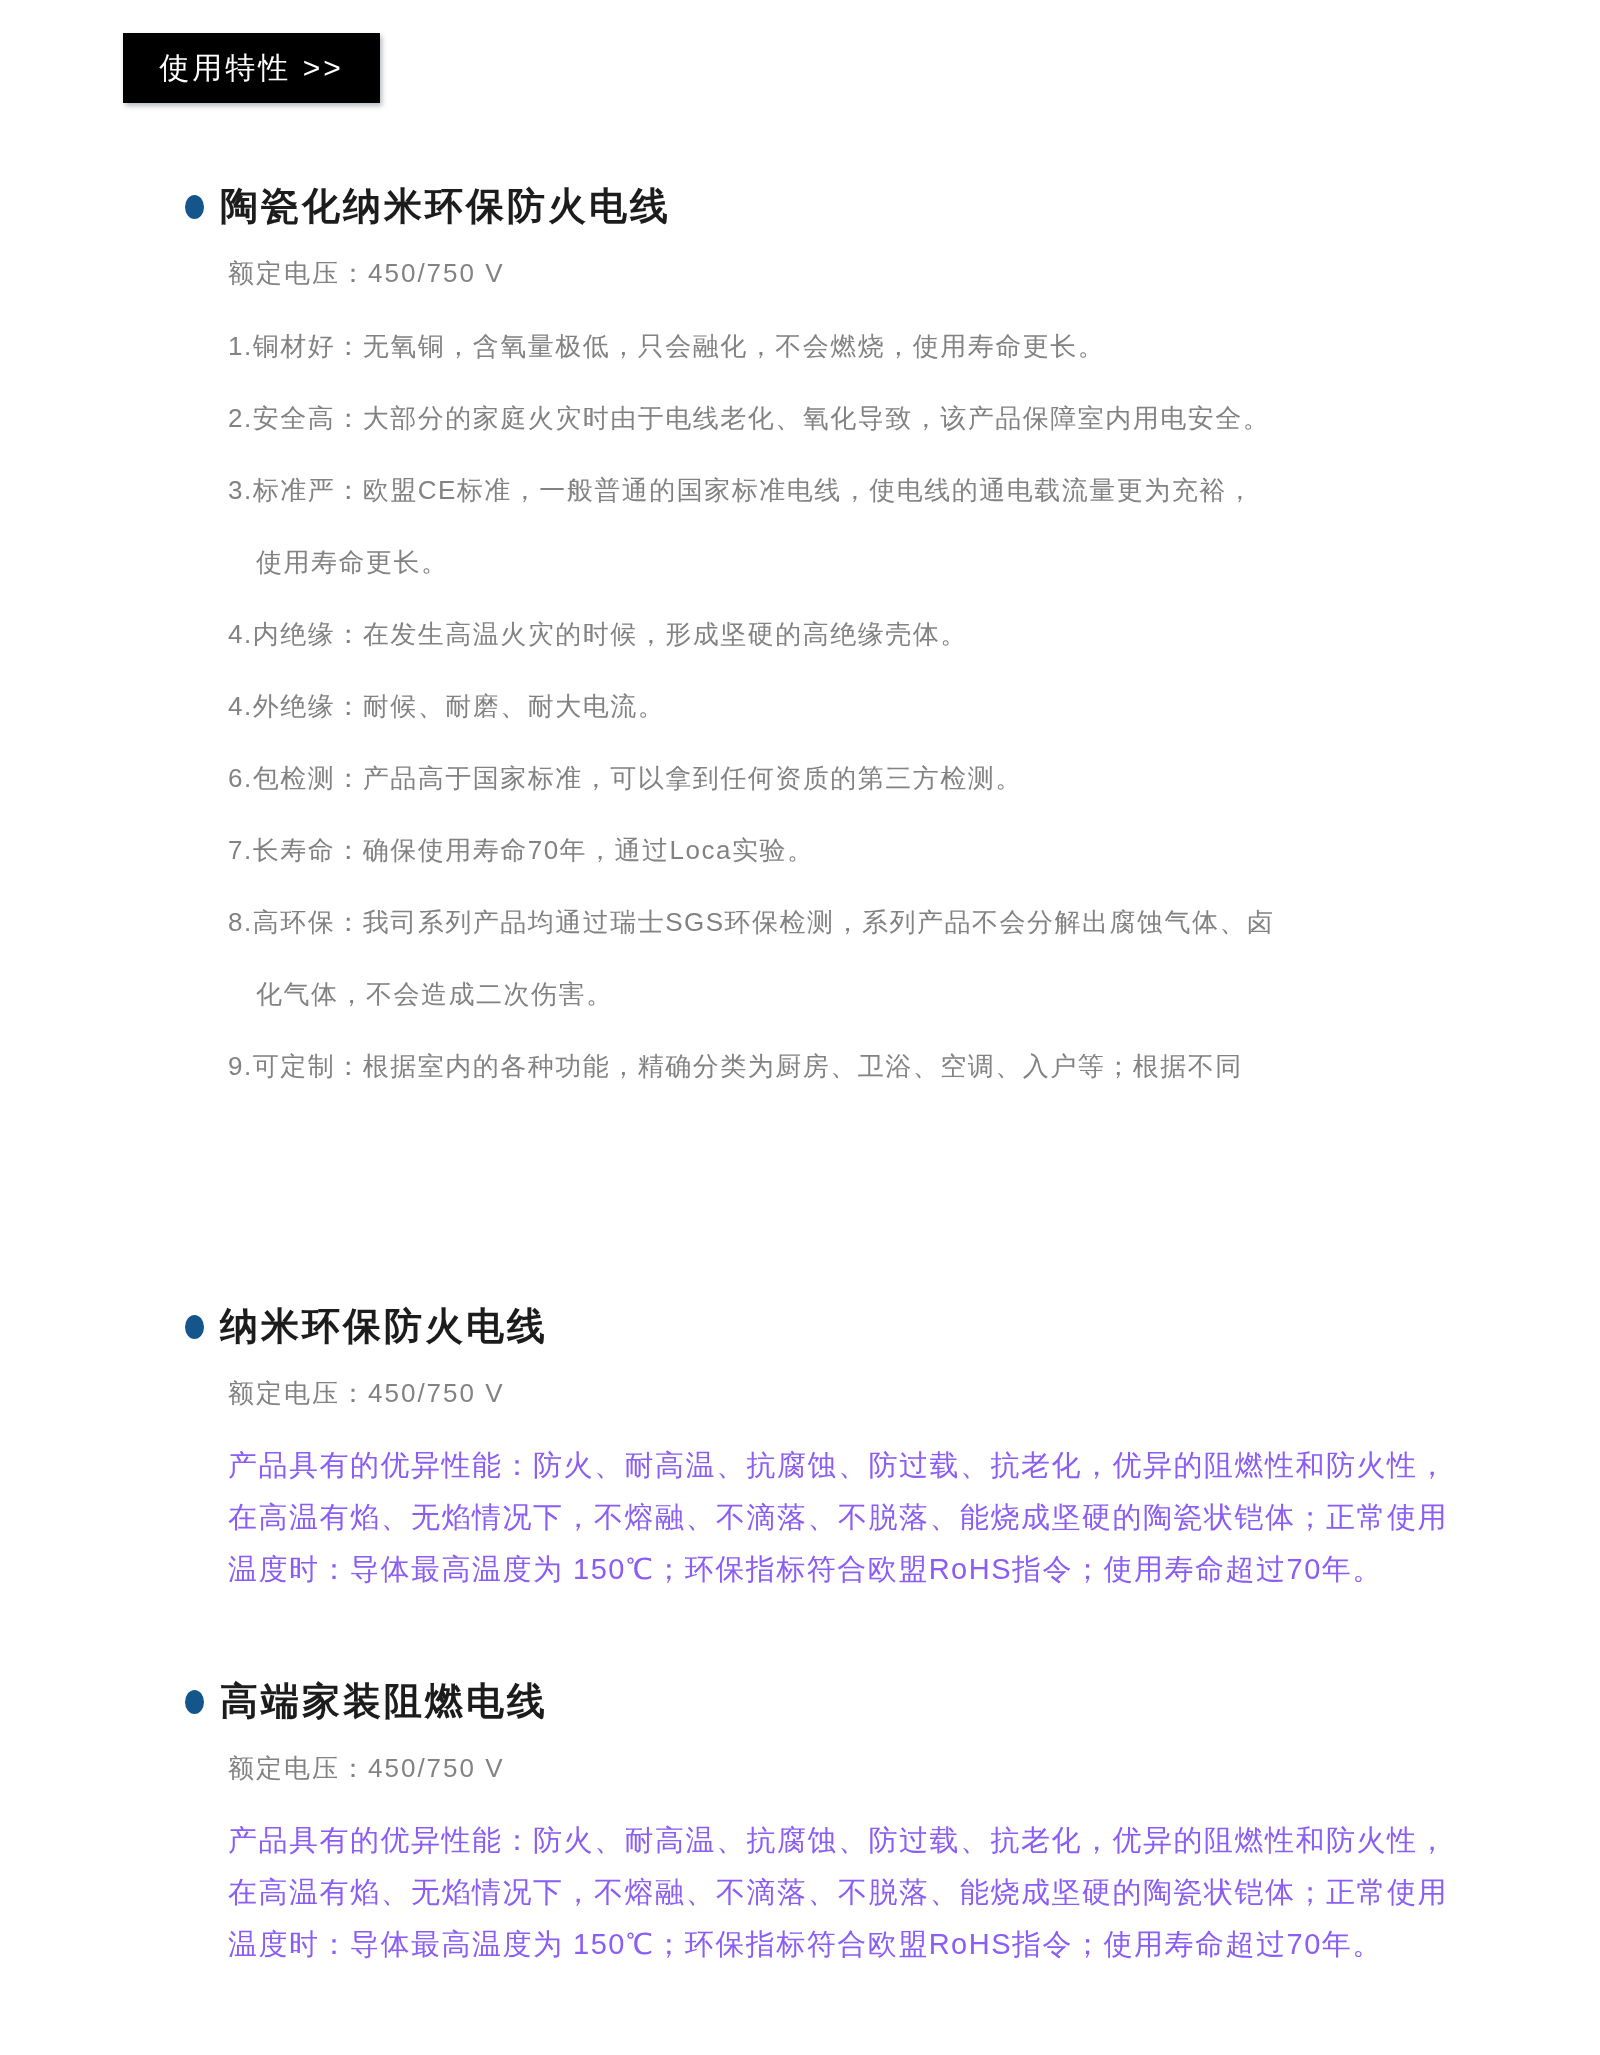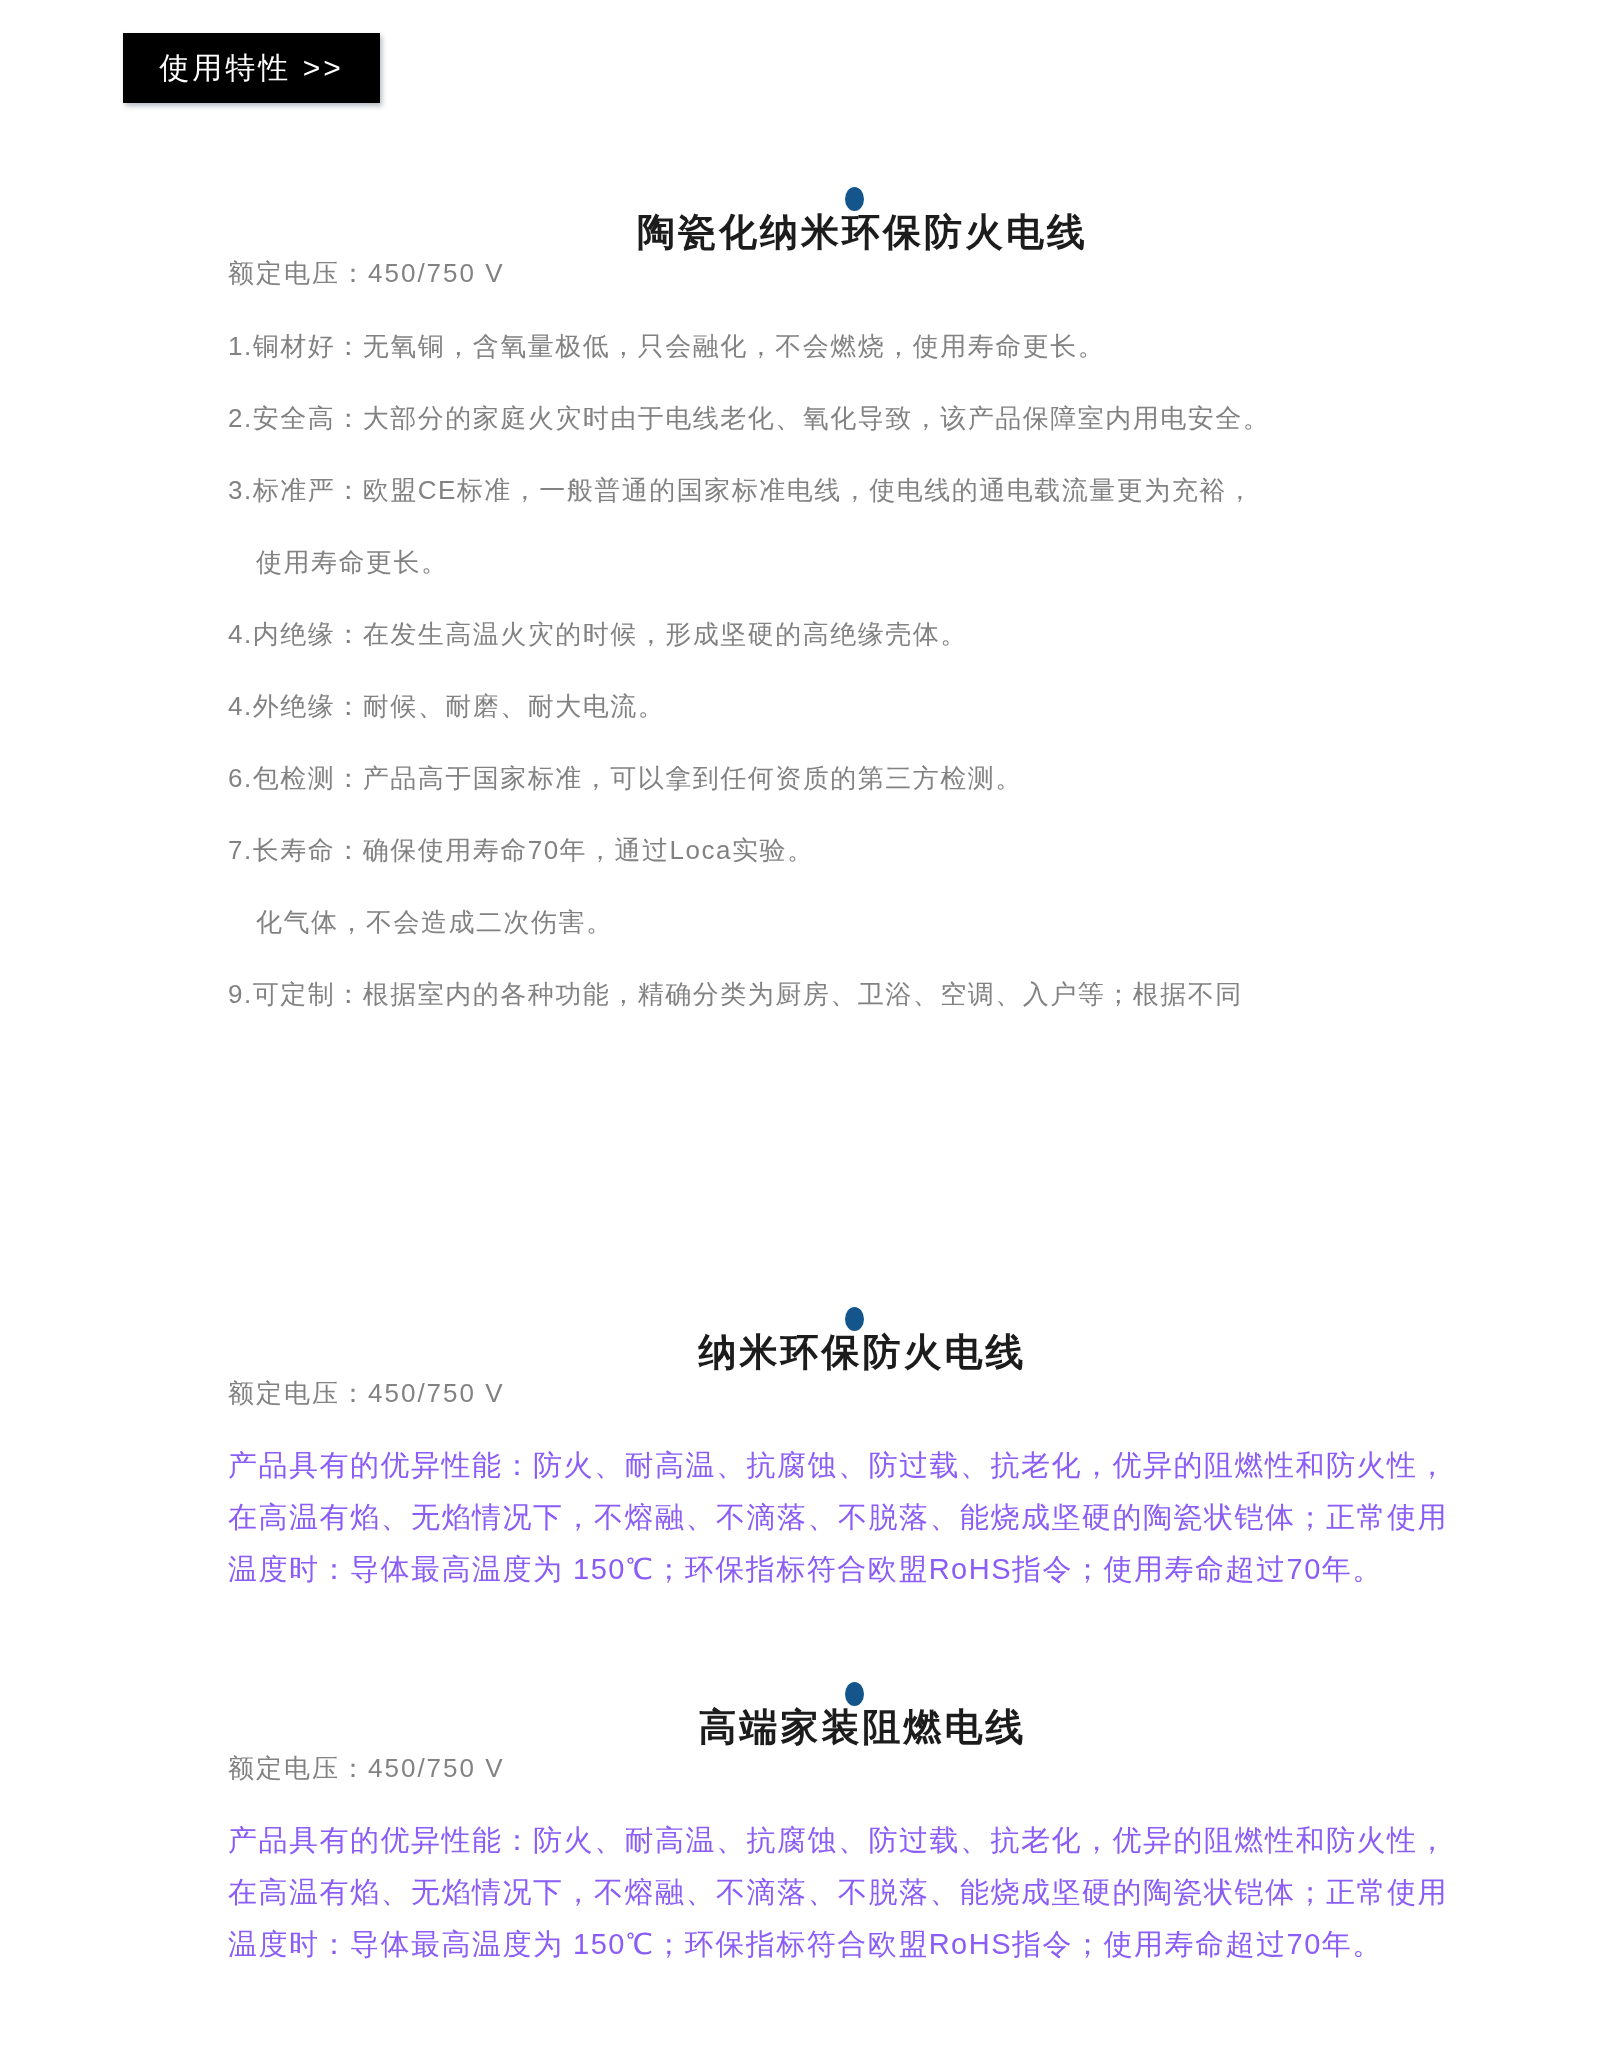--- a/index.html
+++ b/index.html
@@ -33,21 +33,20 @@
   .section { position: absolute; left: 185px; right: 60px; }
   .s1 { top: 185px; }
   .s2 { top: 1305px; }
   .s3 { top: 1680px; }
 
   .sec-header {
     display: flex;
     align-items: center;
     height: 42px;
     line-height: 42px;
-    flex-direction: column;
   }
   .bullet {
     flex: 0 0 auto;
     width: 19px;
     height: 24px;
     border-radius: 50%;
     background: #14568c;
     margin-right: 16px;
     margin-top: 2px;
   }
@@ -106,20 +105,21 @@
       <div class="rated">额定电压：450/750 V</div>
       <div class="list">
         <div class="line">1.铜材好：无氧铜，含氧量极低，只会融化，不会燃烧，使用寿命更长。</div>
         <div class="line">2.安全高：大部分的家庭火灾时由于电线老化、氧化导致，该产品保障室内用电安全。</div>
         <div class="line">3.标准严：欧盟CE标准，一般普通的国家标准电线，使电线的通电载流量更为充裕，</div>
         <div class="line indent">使用寿命更长。</div>
         <div class="line">4.内绝缘：在发生高温火灾的时候，形成坚硬的高绝缘壳体。</div>
         <div class="line">4.外绝缘：耐候、耐磨、耐大电流。</div>
         <div class="line">6.包检测：产品高于国家标准，可以拿到任何资质的第三方检测。</div>
         <div class="line">7.长寿命：确保使用寿命70年，通过Loca实验。</div>
+        <div class="line">8.高环保：我司系列产品均通过瑞士SGS环保检测，系列产品不会分解出腐蚀气体、卤</div>
         <div class="line indent">化气体，不会造成二次伤害。</div>
         <div class="line">9.可定制：根据室内的各种功能，精确分类为厨房、卫浴、空调、入户等；根据不同</div>
       </div>
     </div>
   </section>
 
   <section class="section s2">
     <div class="sec-header">
       <span class="bullet"></span>
       <h2 class="sec-title">纳米环保防火电线</h2>

